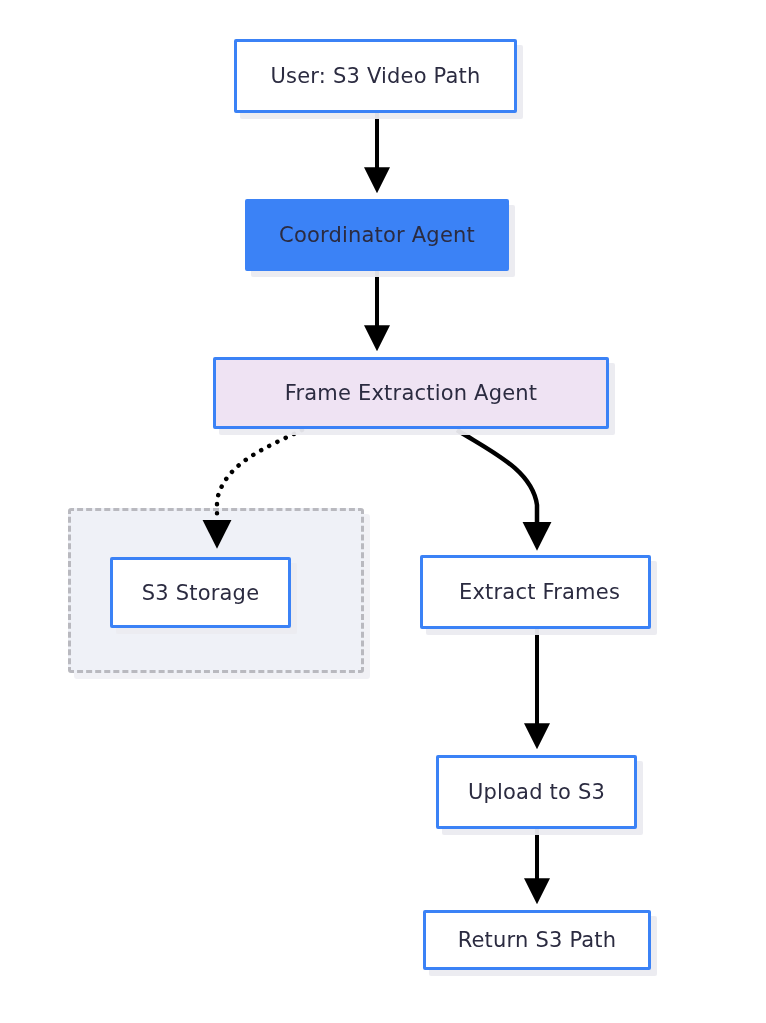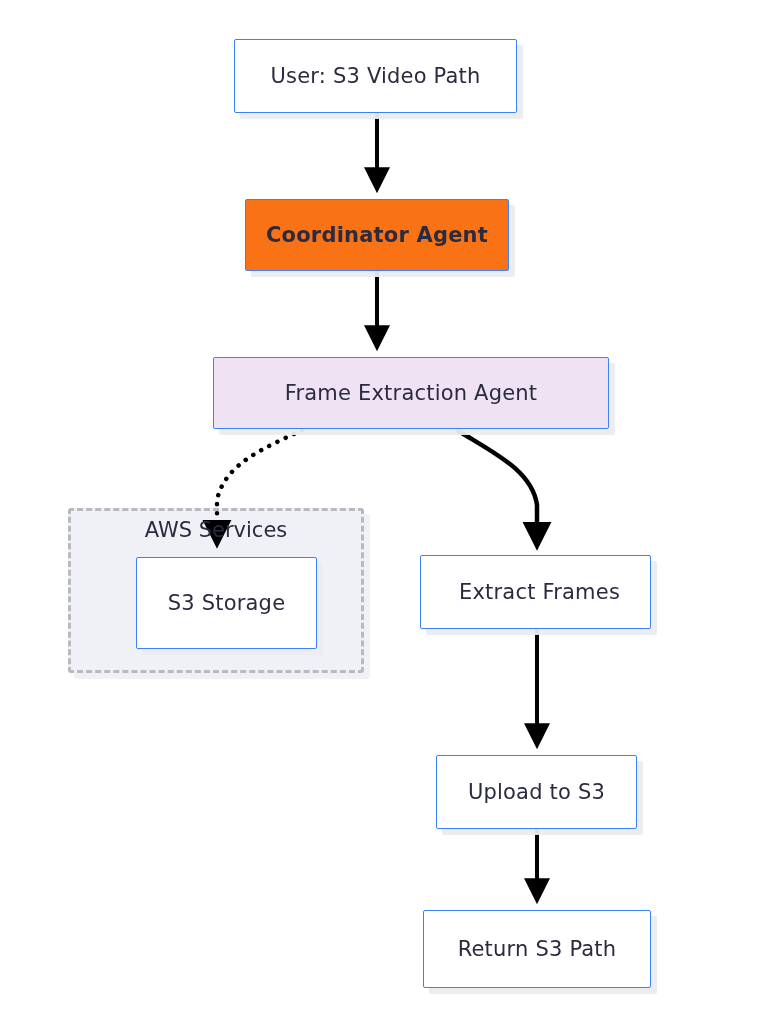--- a/index.html
+++ b/index.html
@@ -24,30 +24,30 @@
     width: 766px;
     height: 1023px;
     overflow: visible;
   }
   .node {
     position: absolute;
     box-sizing: border-box;
     display: flex;
     align-items: center;
     justify-content: center;
-    border: 1px solid #3b82f6;
+    border: 3px solid #3b82f6;
     border-radius: 2px;
     background: #ffffff;
     color: #2b2b40;
     font-size: 21px;
     letter-spacing: 0.2px;
     white-space: nowrap;
     box-shadow: 6px 6px 0 0 rgba(235,235,240,0.95);
   }
-  .node.blue   { background: #f97316; font-weight: bold; }
+  .node.blue   { background: #3b82f6; }
   .node.purple { background: #efe3f3; }
   .cluster {
     position: absolute;
     box-sizing: border-box;
     border: 3px dashed #b9b9bf;
     border-radius: 3px;
     background: #eff1f7;
     box-shadow: 6px 6px 0 0 rgba(240,240,244,0.9);
   }
   .cluster-label {
@@ -78,43 +78,42 @@
 
     <path d="M 302,430 C 268,447 225,462 217,500 L 217,543" stroke="#000000" stroke-width="4.5" fill="none" stroke-linecap="round" stroke-dasharray="0.1 9" marker-end="url(#arrow)"></path>
 
     <path d="M 457,430 C 492,452 532,470 537,505 L 537,545" stroke="#000000" stroke-width="4.5" fill="none" marker-end="url(#arrow)"></path>
 
     <path d="M 537,629 L 537,744" stroke="#000000" stroke-width="4" fill="none" marker-end="url(#arrow)"></path>
 
     <path d="M 537,829 L 537,899" stroke="#000000" stroke-width="4" fill="none" marker-end="url(#arrow)"></path>
   </svg>
 
-  <div class="cluster-label" style="left:136px; top:518px; width:160px;">AWS Services</div>
 
   <div class="node" style="left:234px; top:39px; width:283px; height:74px;">
     <span>User: S3 Video Path</span>
   </div>
 
   <div class="node blue" style="left:245px; top:199px; width:264px; height:72px;">
     <span>Coordinator Agent</span>
   </div>
 
   <div class="node purple" style="left:213px; top:357px; width:396px; height:72px;">
     <span>Frame Extraction Agent</span>
   </div>
 
-  <div class="node" style="left:136px; top:557px; width:181px; height:92px;">
+  <div class="node" style="left:110px; top:557px; width:181px; height:71px;">
     <span>S3 Storage</span>
   </div>
 
   <div class="node" style="left:420px; top:555px; width:231px; height:74px;padding-left:8px;">
     <span>Extract Frames</span>
   </div>
 
   <div class="node" style="left:436px; top:755px; width:201px; height:74px;">
     <span>Upload to S3</span>
   </div>
 
-  <div class="node" style="left:423px; top:910px; width:228px; height:78px;">
+  <div class="node" style="left:423px; top:910px; width:228px; height:60px;">
     <span>Return S3 Path</span>
   </div>
 
 </div>
 
 </body></html>

